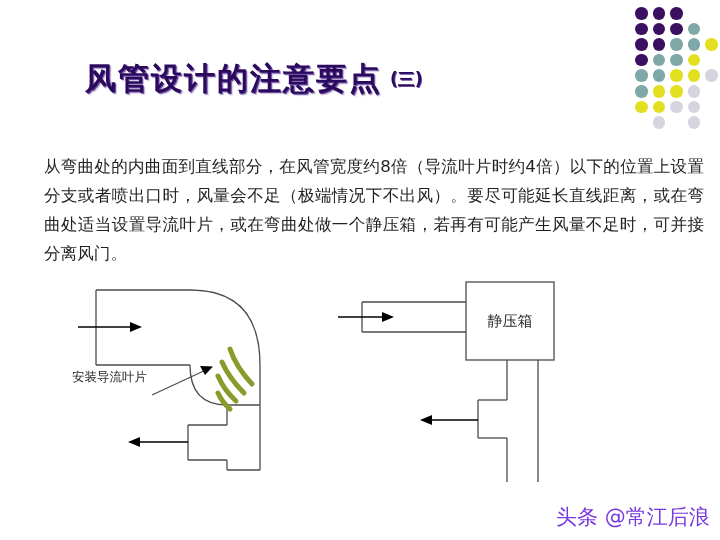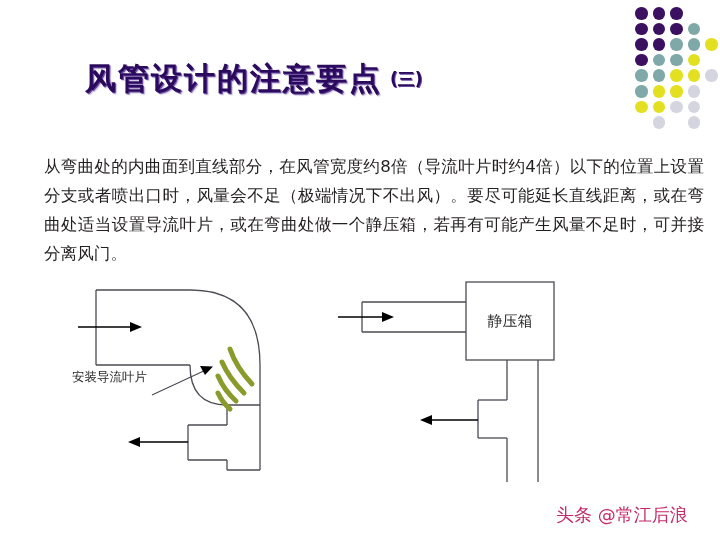--- a/index.html
+++ b/index.html
@@ -79,22 +79,22 @@
     width: 720px;
     height: 230px;
   }
 
   
   #watermark {
     position: absolute;
     left: 556px;
     top: 503px;
     font-family: "DejaVu Sans", "Liberation Sans", sans-serif;
-    font-size: 18px;
-    color: #be185d;
+    font-size: 21px;
+    color: #6d28d9;
     white-space: nowrap;
     opacity: 0.92;
   }
 </style>
 </head>
 <body>
 
 <div id="deco-dots">
 
 <div class="dot" style="left: 18px; top: 7px; width: 12.5px; height: 12.5px; background: rgb(59, 16, 96);"></div>

